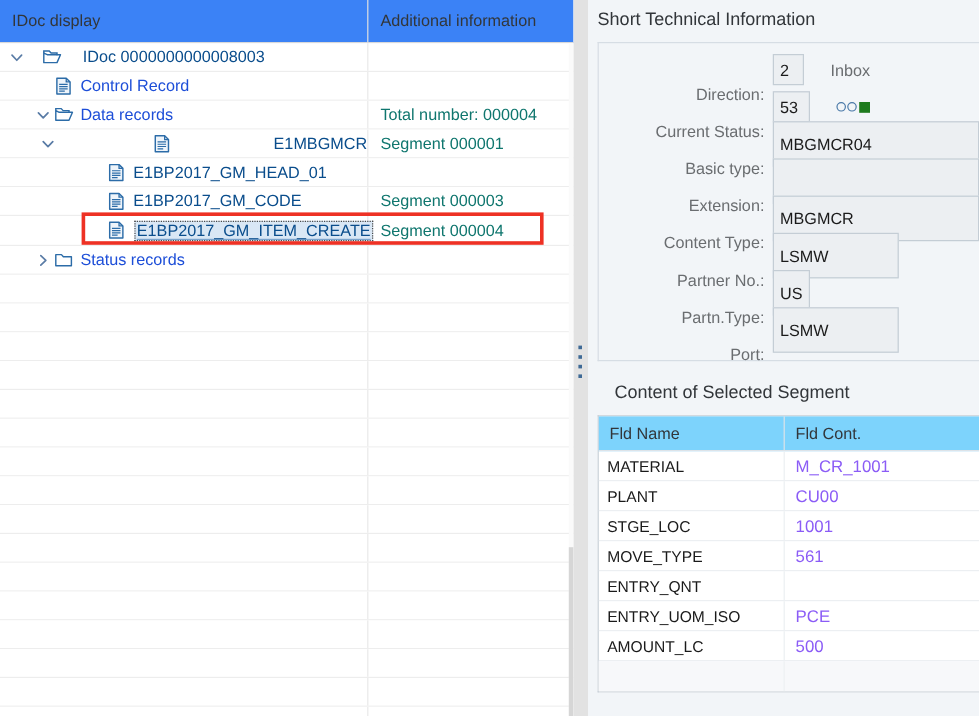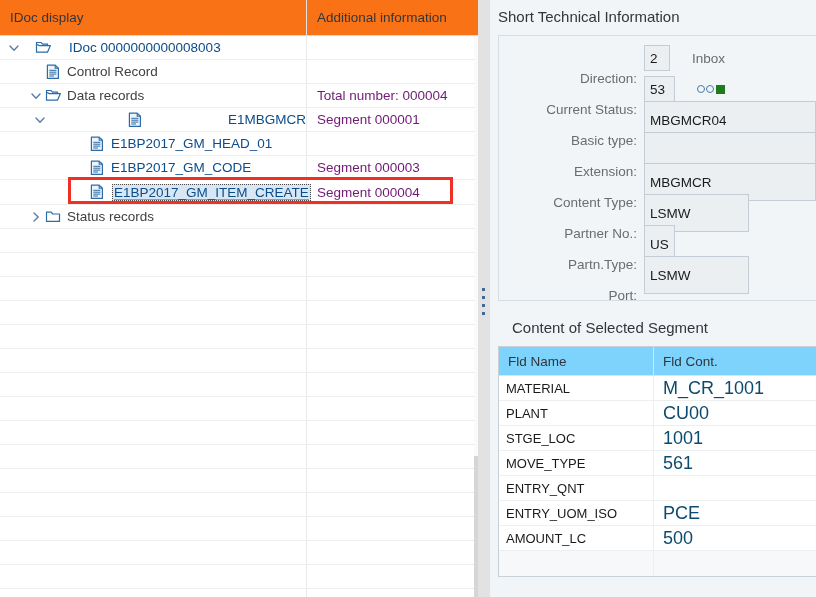--- a/index.html
+++ b/index.html
@@ -30,21 +30,21 @@
     width: 478px;
     height: 597px;
     background: #ffffff;
     position: relative;
     overflow: hidden;
     box-sizing: border-box;
   }
   .tree-head {
     display: flex;
     height: 36px;
-    background: #f97316;
+    background: #3b82f6;
     border-bottom: 1px solid #d9d9d9;
     box-sizing: border-box;
   }
   .tree-head .th {
     display: flex;
     align-items: center;
     font-size: 13.5px;
     color: #32363a;
     padding-left: 10px;
     box-sizing: border-box;
@@ -71,21 +71,21 @@
     align-items: center;
     position: relative;
   }
   .tc2 {
     flex: 1;
     box-sizing: border-box;
     display: flex;
     align-items: center;
     padding-left: 10px;
     font-size: 13.5px;
-    color: #701a75;
+    color: #0f766e;
     white-space: nowrap;
   }
 
   .twist {
     width: 16px;
     min-width: 16px;
     height: 16px;
     display: inline-flex;
     align-items: center;
     justify-content: center;
@@ -101,21 +101,21 @@
     display: inline-flex;
     align-items: center;
     justify-content: center;
     margin-right: 5px;
   }
   .ticon svg { display: block; }
 
   .tlabel {
     font-size: 13.5px;
     white-space: nowrap;
-    color: #404040;
+    color: #1d4ed8;
   }
   .tlabel.link { color: #0a4d8c; }
 
   .indent0 { padding-left: 6px; gap: 12px; }
   .indent1 { padding-left: 28px; }
   .indent2 { padding-left: 32px; justify-content: space-between; }
   .indent3 { padding-left: 72px; }
 
   
   .sel-text {
@@ -328,22 +328,22 @@
     color: #1a1a1a;
     white-space: nowrap;
     overflow: hidden;
   }
   .cos-row .cd2 {
     flex: 1;
     box-sizing: border-box;
     display: flex;
     align-items: center;
     padding-left: 9px;
-    font-size: 18px;
-    color: #0c4a6e;
+    font-size: 14px;
+    color: #8b5cf6;
     white-space: nowrap;
   }
   .cos-row.blank { background: #f7f8fa; }
   .cos-row.blank .cd1, .cos-row.blank .cd2 { background: #f7f8fa; }
 </style>
 </head>
 <body>
 
 <div id="app">
 

